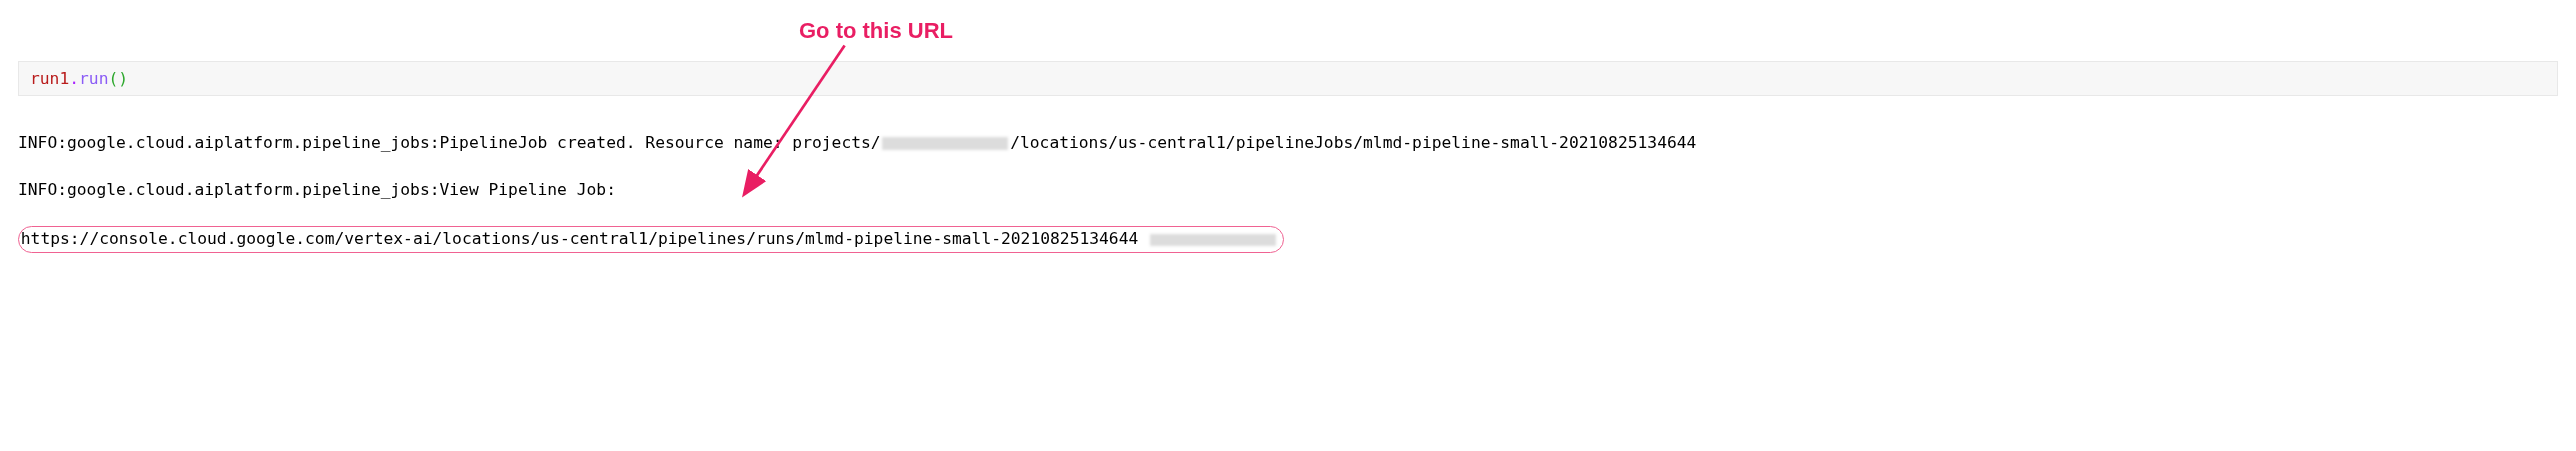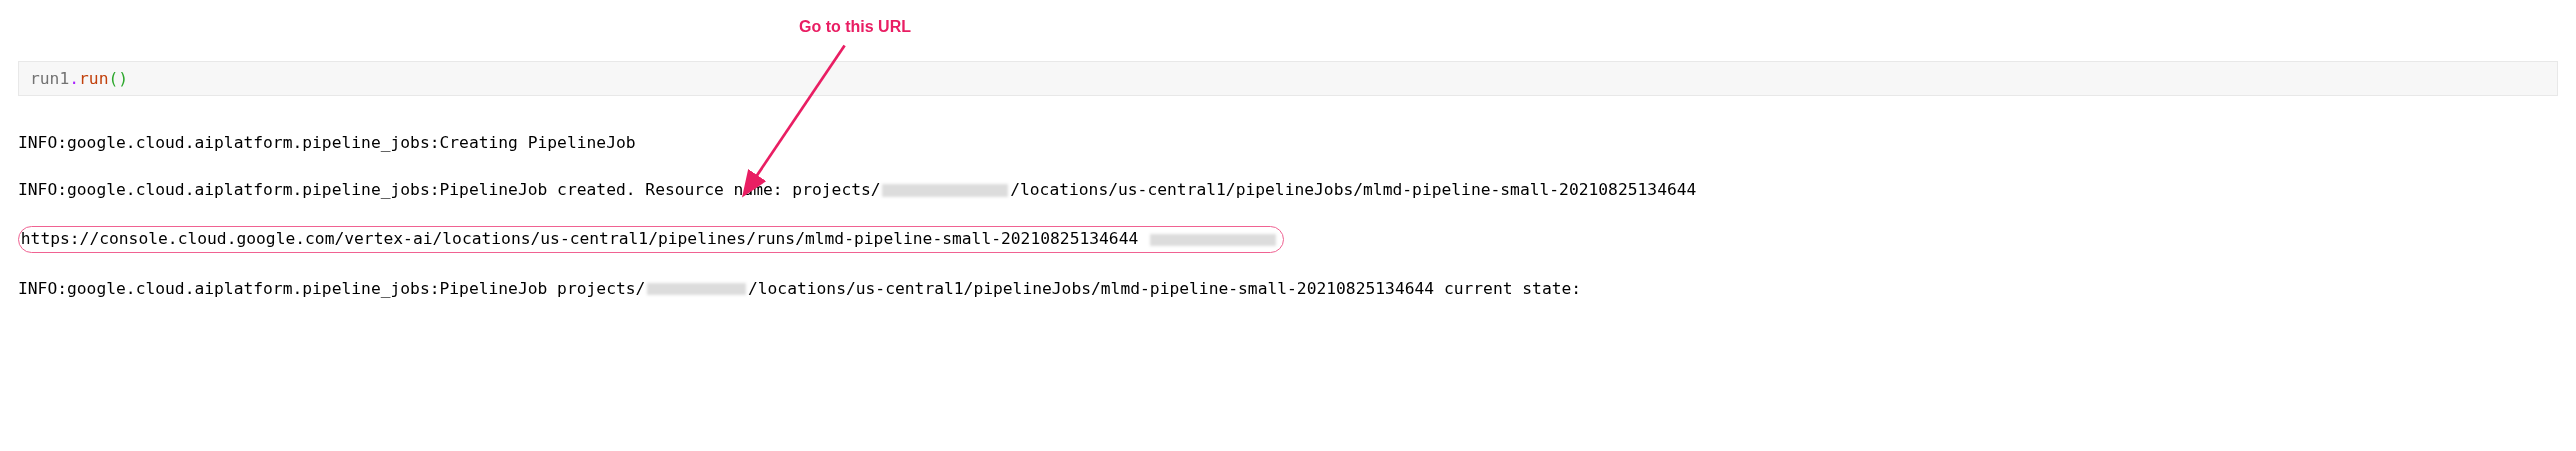--- a/index.html
+++ b/index.html
@@ -14,44 +14,44 @@
       padding: 27px 18px 18px 18px;
       position: relative;
     }
     .annotation {
       position: absolute;
       top: 18px;
       left: 799px;
       color: #e91e63;
       font-family: -apple-system, Helvetica, Arial, sans-serif;
       font-weight: bold;
-      font-size: 16px;
+      font-size: 22px;
     }
     .arrow-svg {
       position: absolute;
       top: 41px;
       left: 736px;
       pointer-events: none;
     }
     .code-cell {
       background: #f7f7f7;
       border: 0.9px solid #e8e8e8;
       padding: 7.2px 11px;
       margin-top: 34px;
       margin-bottom: 11px;
       font-family: Menlo, Monaco, Consolas, monospace;
     }
     .code-cell .obj {
-      color: #737373;
+      color: #b91c1c;
     }
     .code-cell .dot {
       color: #aa22ff;
     }
     .code-cell .method {
-      color: #c2410c;
+      color: #8b5cf6;
     }
     .code-cell .paren {
       color: #2ea82e;
     }
     .output {
       font-family: Menlo, Monaco, Consolas, monospace;
       line-height: 1.45;
       white-space: pre;
       color: #000;
     }
@@ -90,19 +90,18 @@
     </marker>
   </defs>
   <line x1="120" y1="5" x2="10" y2="168" stroke="#e91e63" stroke-width="3" marker-end="url(#arrowhead)"></line>
 </svg>
 
 <div class="code-cell">
   <span class="obj">run1</span><span class="dot">.</span><span class="method">run</span><span class="paren">()</span>
 </div>
 
 <div class="output">
-<span class="output-line">INFO:google.cloud.aiplatform.pipeline_jobs:Creating PipelineJob</span>
 <span class="output-line"><span>INFO:google.cloud.aiplatform.pipeline_jobs:PipelineJob created. Resource name: projects/</span><span class="redacted"></span><span>/locations/us-central1/pipelineJobs/mlmd-pipeline-small-20210825134644</span></span>
+<span class="output-line">INFO:google.cloud.aiplatform.pipeline_jobs:View Pipeline Job:</span>
 <span class="output-line"><span class="url-line"><span>https://console.cloud.google.com/vertex-ai/locations/us-central1/pipelines/runs/mlmd-pipeline-small-20210825134644</span> <span class="redacted"></span></span></span>
-<span class="output-line"><span>INFO:google.cloud.aiplatform.pipeline_jobs:PipelineJob projects/</span><span class="redacted small"></span><span>/locations/us-central1/pipelineJobs/mlmd-pipeline-small-20210825134644 current state:</span></span>
 
 </div>
 
 
 </body></html>

